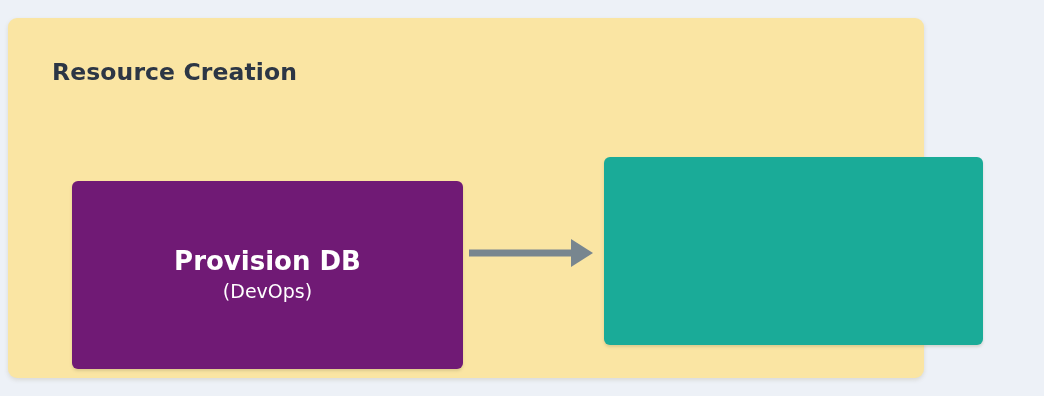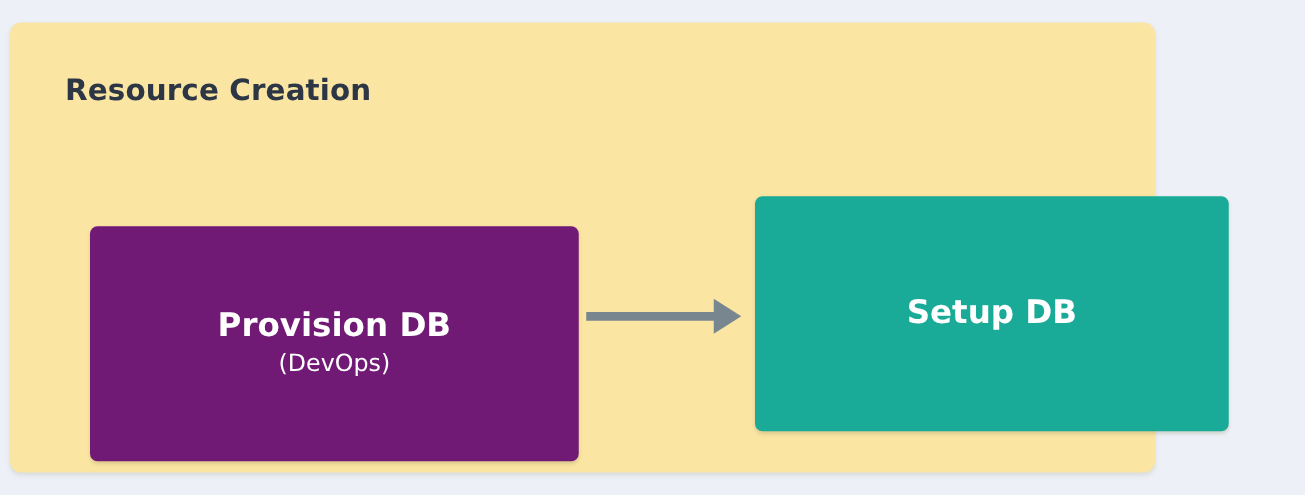--- a/index.html
+++ b/index.html
@@ -117,17 +117,16 @@
     </div>
 
     <div class="connector">
       <svg width="141" height="44" viewBox="0 0 141 44">
         <line x1="6" y1="22" x2="112" y2="22" stroke="#78868f" stroke-width="7" stroke-linecap="butt"></line>
         <polygon points="108,8 130,22 108,36" fill="#78868f"></polygon>
       </svg>
     </div>
 
     <div class="node" id="node-setup-db">
-      <div class="node-title">Setup DB</div>
     </div>
 
   </div>
 </div>
 
 </body></html>

